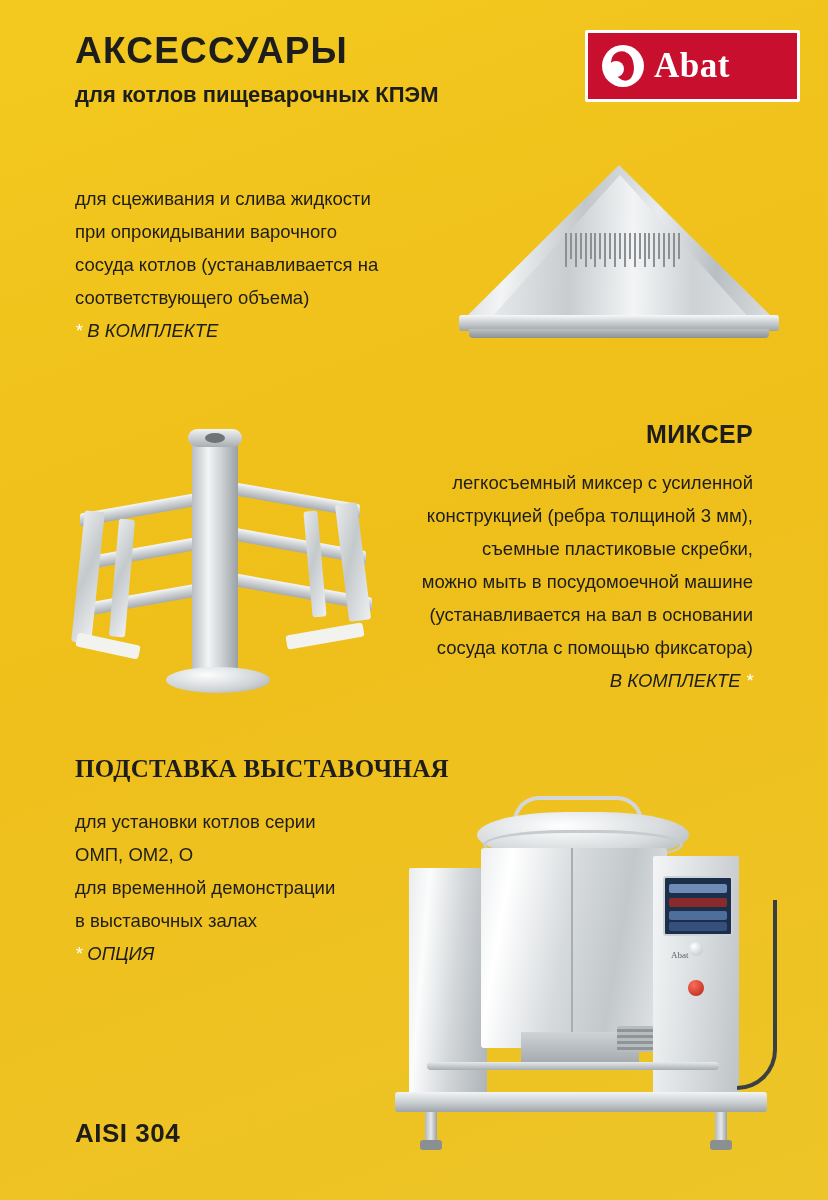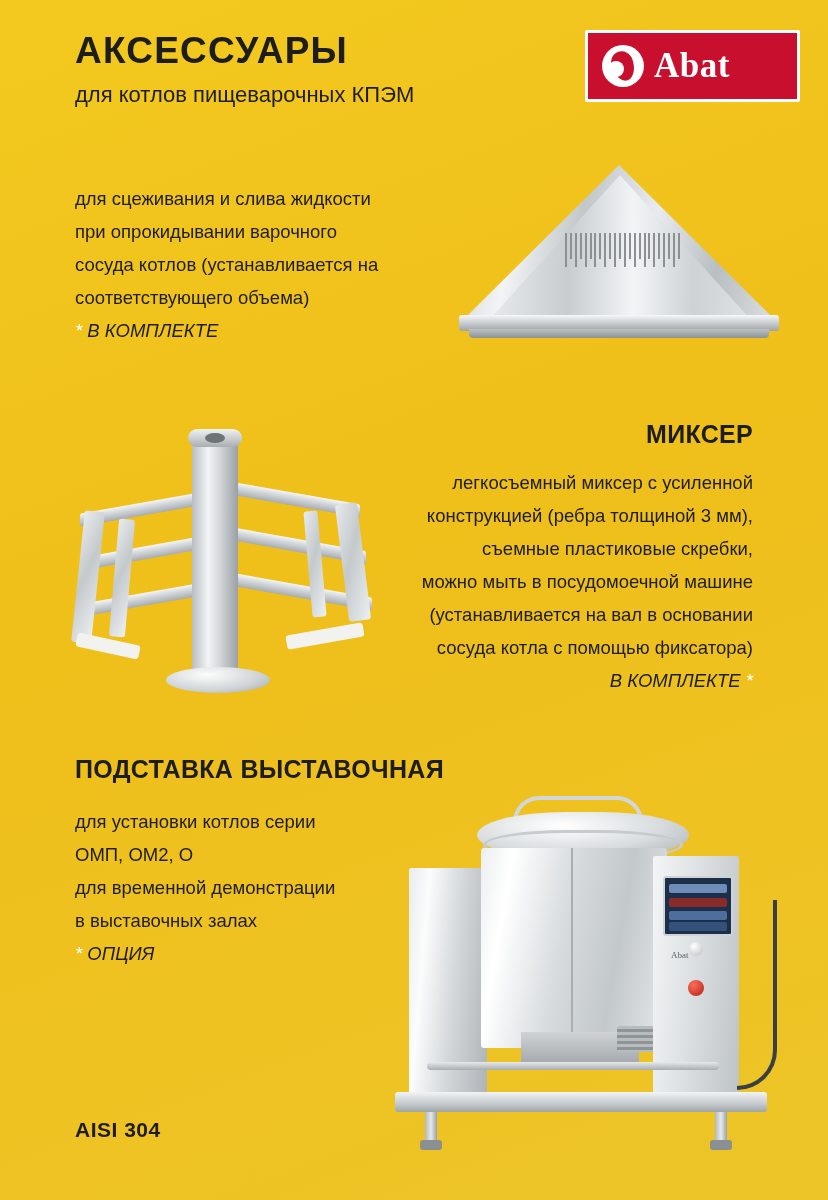--- a/index.html
+++ b/index.html
@@ -38,21 +38,21 @@
     font-size: 37px;
     font-weight: bold;
     letter-spacing: 1.2px;
     color: #1d1d1b;
   }
   .title-sub {
     position: absolute;
     left: 75px;
     top: 64px;
     font-size: 22px;
-    font-weight: normal;
+    font-weight: bold;
     color: #1d1d1b;
   }
   .logo-box {
     position: absolute;
     right: 28px;
     top: 12px;
     width: 215px;
     height: 72px;
     background: #c8102e;
     border: 3px solid #ffffff;
@@ -261,21 +261,21 @@
   .mx-blade-r2 { left: 238px; top: 96px; width: 14px; height: 106px; transform: rotate(-5deg); }
   .mx-scraper {
     position: absolute;
     background: #f2f2ef;
     border-radius: 3px;
   }
   .mx-scraper-l { left: 6px; top: 224px; width: 64px; height: 14px; transform: rotate(12deg); }
   .mx-scraper-r { left: 216px; top: 214px; width: 78px; height: 14px; transform: rotate(-10deg); }
 
   
-  #sec3-title { left: 75px; top: 755px; }
+  #sec3-title { left: 75px; top: 755px; font-family: Liberation Serif, serif; }
   #sec3-text  { left: 75px; top: 805px; width: 330px; }
 
   .kettle {
     position: absolute;
     left: 385px;
     top: 790px;
     width: 400px;
     height: 360px;
   }
   .k-stand-top {
@@ -442,21 +442,21 @@
     width: 292px;
     height: 8px;
     background: linear-gradient(180deg,#e6e9ea,#a8adb1);
     border-radius: 4px;
   }
 
   #aisi {
     position: absolute;
     left: 75px;
     top: 1118px;
-    font-size: 21px;
+    font-size: 26px;
     font-weight: bold;
     color: #1d1d1b;
     letter-spacing: 0.5px;
   }
 </style>
 </head>
 <body>
 
 <div class="page">
 

